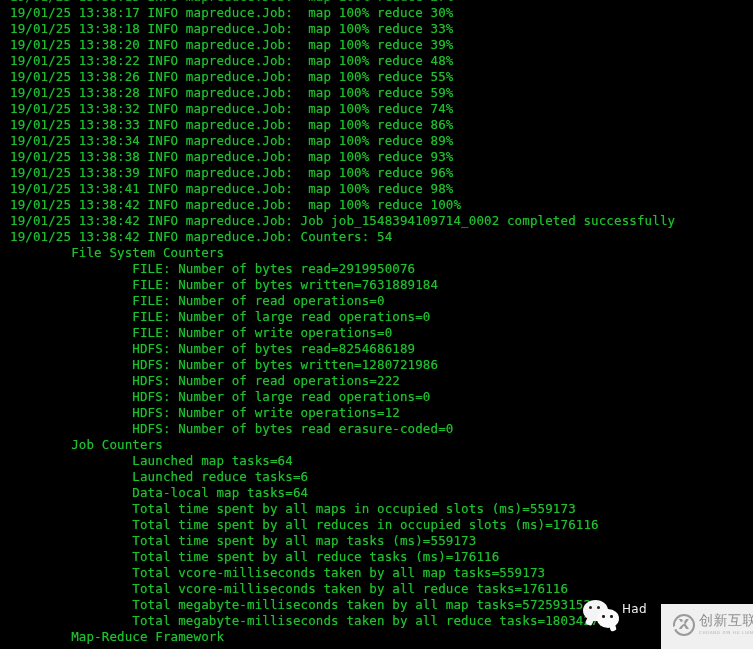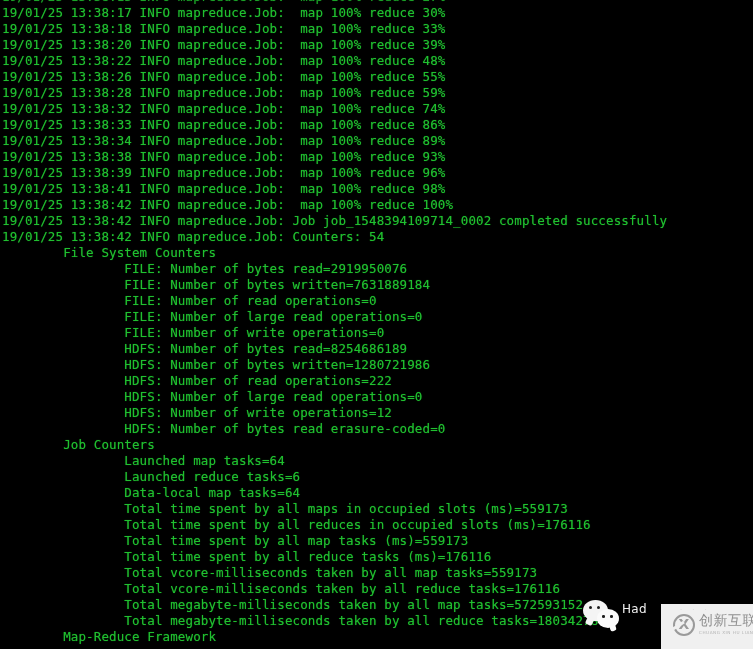--- a/index.html
+++ b/index.html
@@ -30,20 +30,21 @@
     letter-spacing: 0.12px;
     color: #20c030;
     white-space: pre;
   }
   .line {
     height: 16px;
     padding-left: 2px;
     color: #20c030;
     text-shadow: 0 0 1px rgba(32,200,48,0.55);
     white-space: pre;
+    margin-left: 8px;
   }
   .line.clipped {
     opacity: 0.85;
   }
 
   
   #wechat-overlay {
     position: absolute;
     left: 583px;
     top: 598px;

